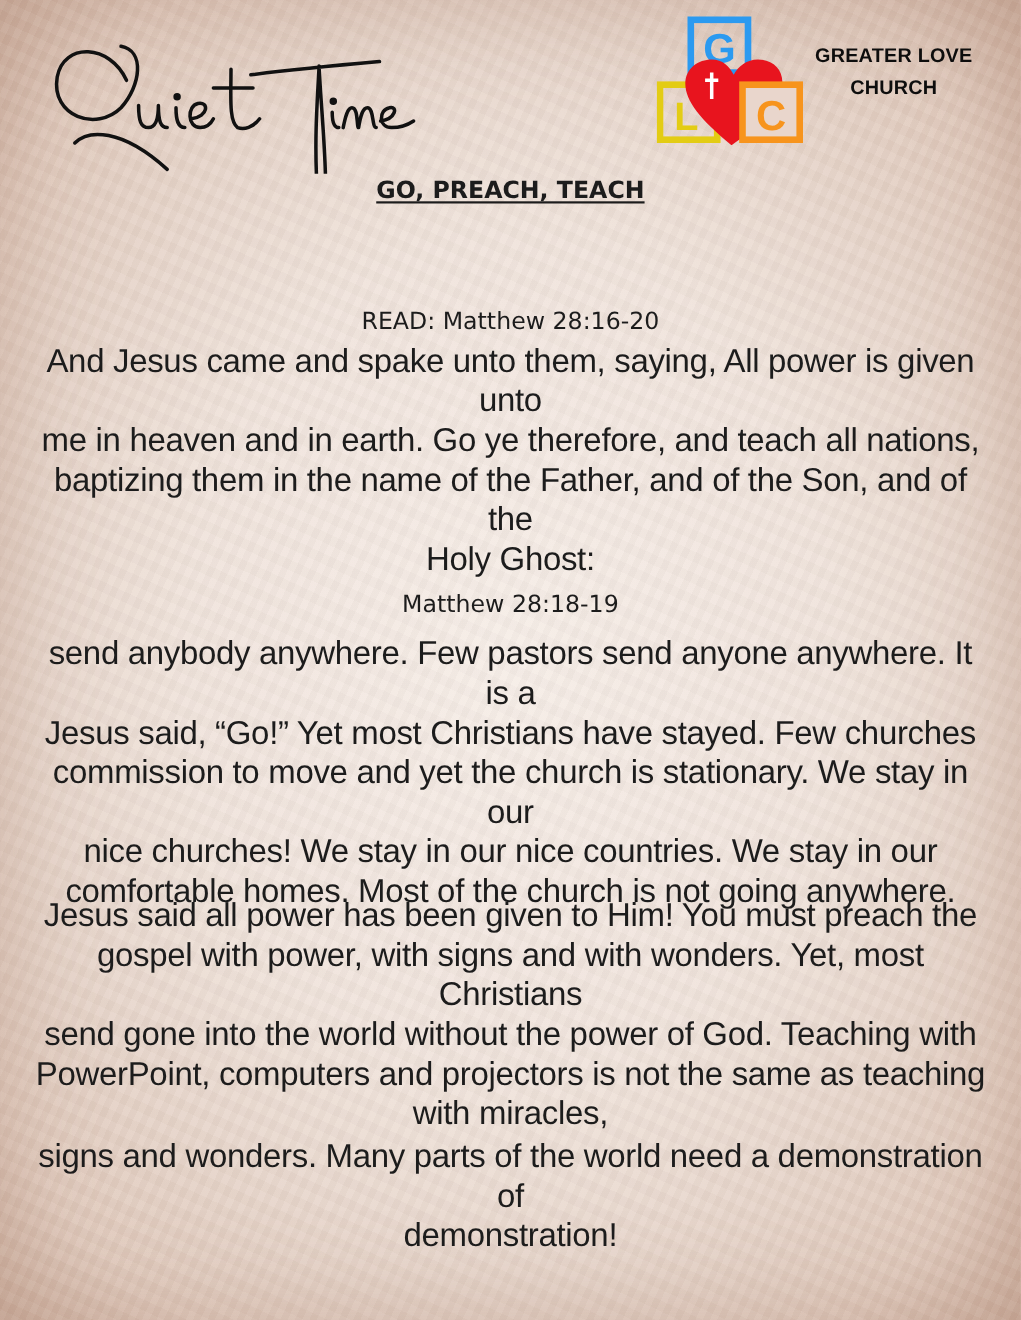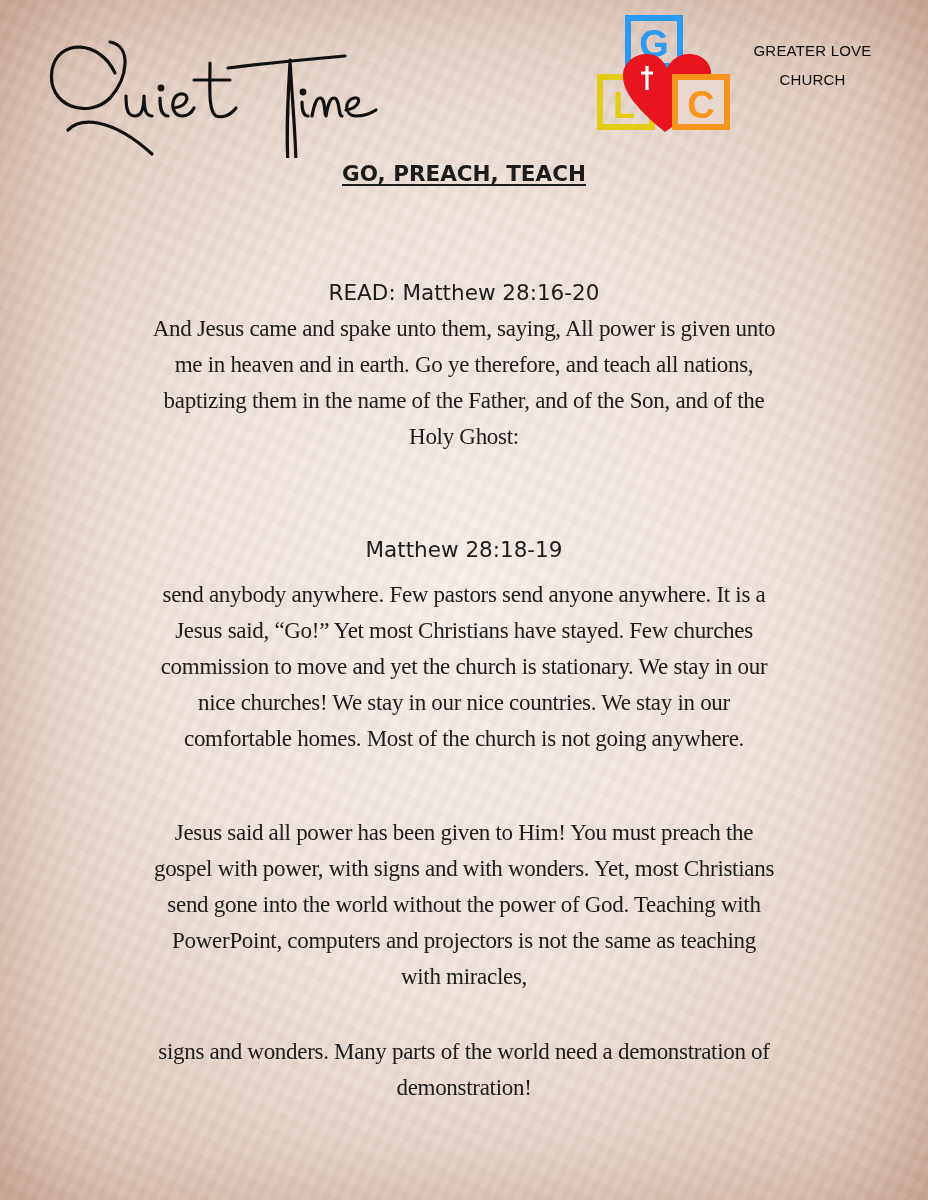--- a/index.html
+++ b/index.html
@@ -53,22 +53,22 @@
     .logo-mark {
       position: absolute; left: 0; top: 0; width: 135px; height: 118px;
     }
     .logo-text {
       position: absolute;
       left: 108px;
       top: 22px;
       width: 215px;
       text-align: center;
       font-family: "Liberation Sans", sans-serif;
-      font-weight: normal;
-      font-size: 15px;
+      font-weight: bold;
+      font-size: 18px;
       line-height: 29px;
       color: #0d0d0d;
       letter-spacing: 0.2px;
     }
     .logo-text div { display: block; }
 
     
     .content {
       position: absolute;
       left: 30px;
@@ -88,22 +88,22 @@
       text-underline-offset: 3px;
       text-decoration-thickness: 1.5px;
     }
     .para { line-height: 36px; }
     .reading { top: 275px; }
     .ref { top: 504px; margin-top: 28px; }
     .p1 { top: 577px; }
     .p2 { top: 815px; }
     .p3 { top: 1034px; }
     .condensed {
-      font-family: Liberation Serif, serif;
-      font-size: 23px;
+      font-family: Liberation Sans, sans-serif;
+      font-size: 30px;
       letter-spacing: -0.3px;
     }
   </style>
 </head>
 <body>
 
 <div class="texture"></div>
 <div class="vignette"></div>
 
 <div class="title-script">

